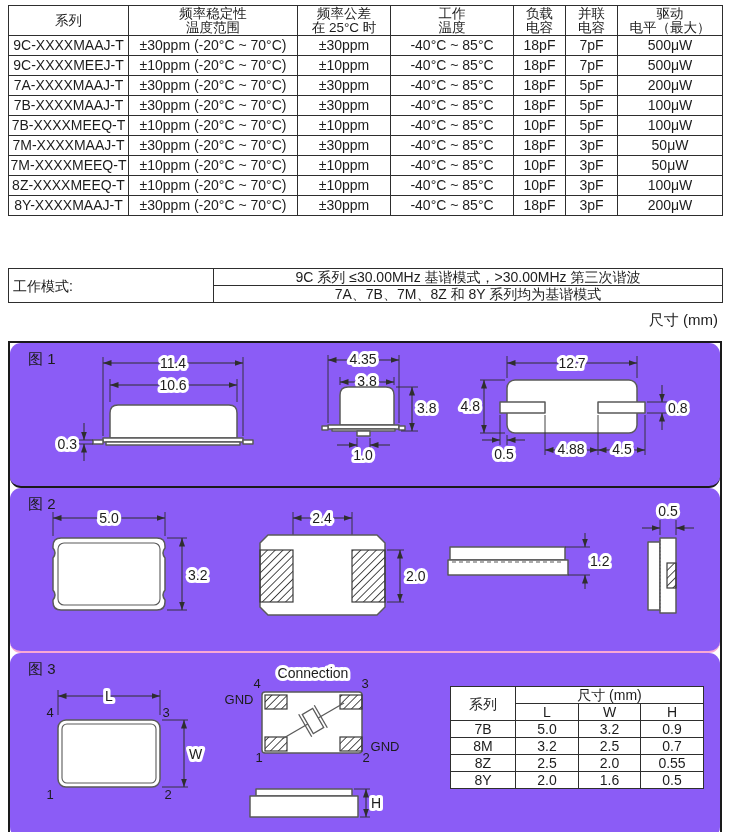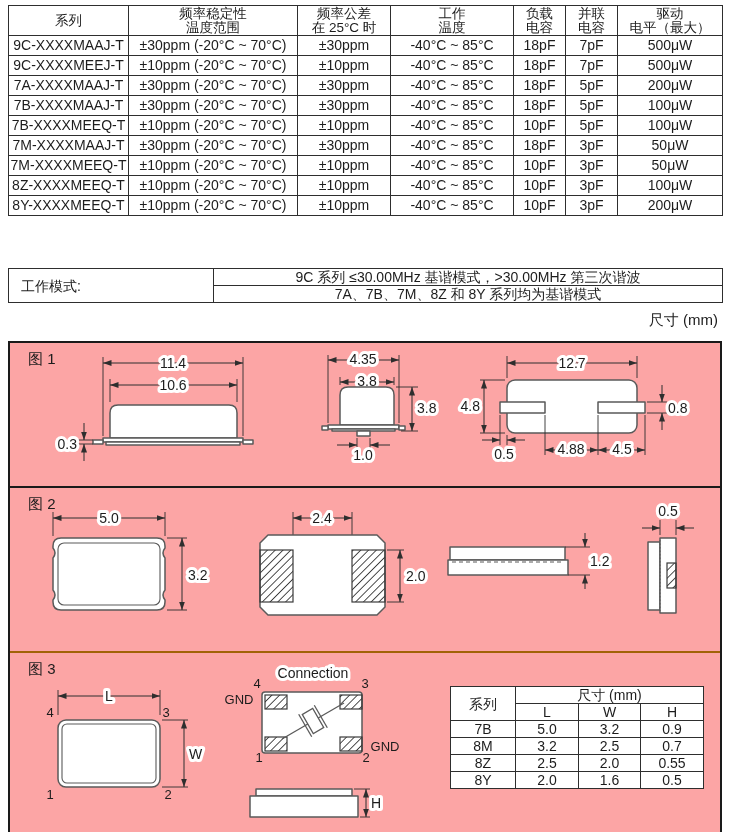--- a/index.html
+++ b/index.html
@@ -8,29 +8,29 @@
 
   
   .spec{position:absolute;left:8px;top:5px;width:714px;border-collapse:collapse;table-layout:fixed;}
   .spec th,.spec td{border:1px solid #2e2e2e;text-align:center;vertical-align:middle;padding:0;font-weight:normal;}
   .spec thead th{height:29px;font-size:13.5px;line-height:14px;}
   .spec tbody td{height:19px;line-height:19px;font-size:14px;white-space:nowrap;overflow:hidden;}
 
   
   .wm{position:absolute;left:8px;top:268px;width:714px;border-collapse:collapse;table-layout:fixed;font-size:14px;}
   .wm td{border:1px solid #2e2e2e;height:16px;line-height:16px;text-align:center;padding:0;white-space:nowrap;}
-  .wm .wm-label{text-align:left;padding-left:12px;}
+  .wm .wm-label{text-align:left;padding-left:4px;}
 
   .dims-label{position:absolute;left:8px;top:311px;width:710px;text-align:right;font-size:15px;}
 
   
   .figs{position:absolute;left:8px;top:341px;width:710px;border:2px solid #1a1a1a;background:#fff;}
-  .fig{position:relative;background:#fca5a5;}
+  .fig{position:relative;background:#8b5cf6;border-radius:11px;}
   .fig-1{height:143px;border-bottom:2px solid #1a1a1a;}
-  .fig-2{height:163px;border-bottom:2px solid #a16207;}
+  .fig-2{height:163px;border-bottom:2px solid #f9a8d4;}
   .fig-3{height:185px;}
   .fig-title{position:absolute;left:18px;top:7px;font-size:15px;z-index:2;}
   .fig svg{position:absolute;left:0;top:0;display:block;}
 
   
   .outline{fill:#fff;stroke:#5a5a5a;stroke-width:1.5;stroke-linejoin:round;}
   .outline2{fill:none;stroke:#5a5a5a;stroke-width:1.1;stroke-linejoin:round;}
   .dim{stroke:#2e2e2e;stroke-width:1;fill:none;}
   .ext{stroke:#2e2e2e;stroke-width:0.9;fill:none;}
   .dashed{stroke:#5a5a5a;stroke-width:1;fill:none;stroke-dasharray:4 3;}
@@ -183,30 +183,30 @@
         <tr>
           <td>8Z-XXXXMEEQ-T</td>
           <td>±10ppm (-20°C ~ 70°C)</td>
           <td>±10ppm</td>
           <td>-40°C ~ 85°C</td>
           <td>10pF</td>
           <td>3pF</td>
           <td>100μW</td>
         </tr>
 
-
-        <tr>
-          <td>8Y-XXXXMEEQ-T</td>
-          <td>±10ppm (-20°C ~ 70°C)</td>
-          <td>±10ppm</td>
-          <td>-40°C ~ 85°C</td>
-          <td>10pF</td>
+        <tr>
+          <td>8Y-XXXXMAAJ-T</td>
+          <td>±30ppm (-20°C ~ 70°C)</td>
+          <td>±30ppm</td>
+          <td>-40°C ~ 85°C</td>
+          <td>18pF</td>
           <td>3pF</td>
           <td>200μW</td>
         </tr>
+
       </tbody>
   </table>
 
   <table class="wm">
     <colgroup>
         <col style="width:205px">
         <col style="width:509px">
       </colgroup>
     <tbody>
         <tr>

